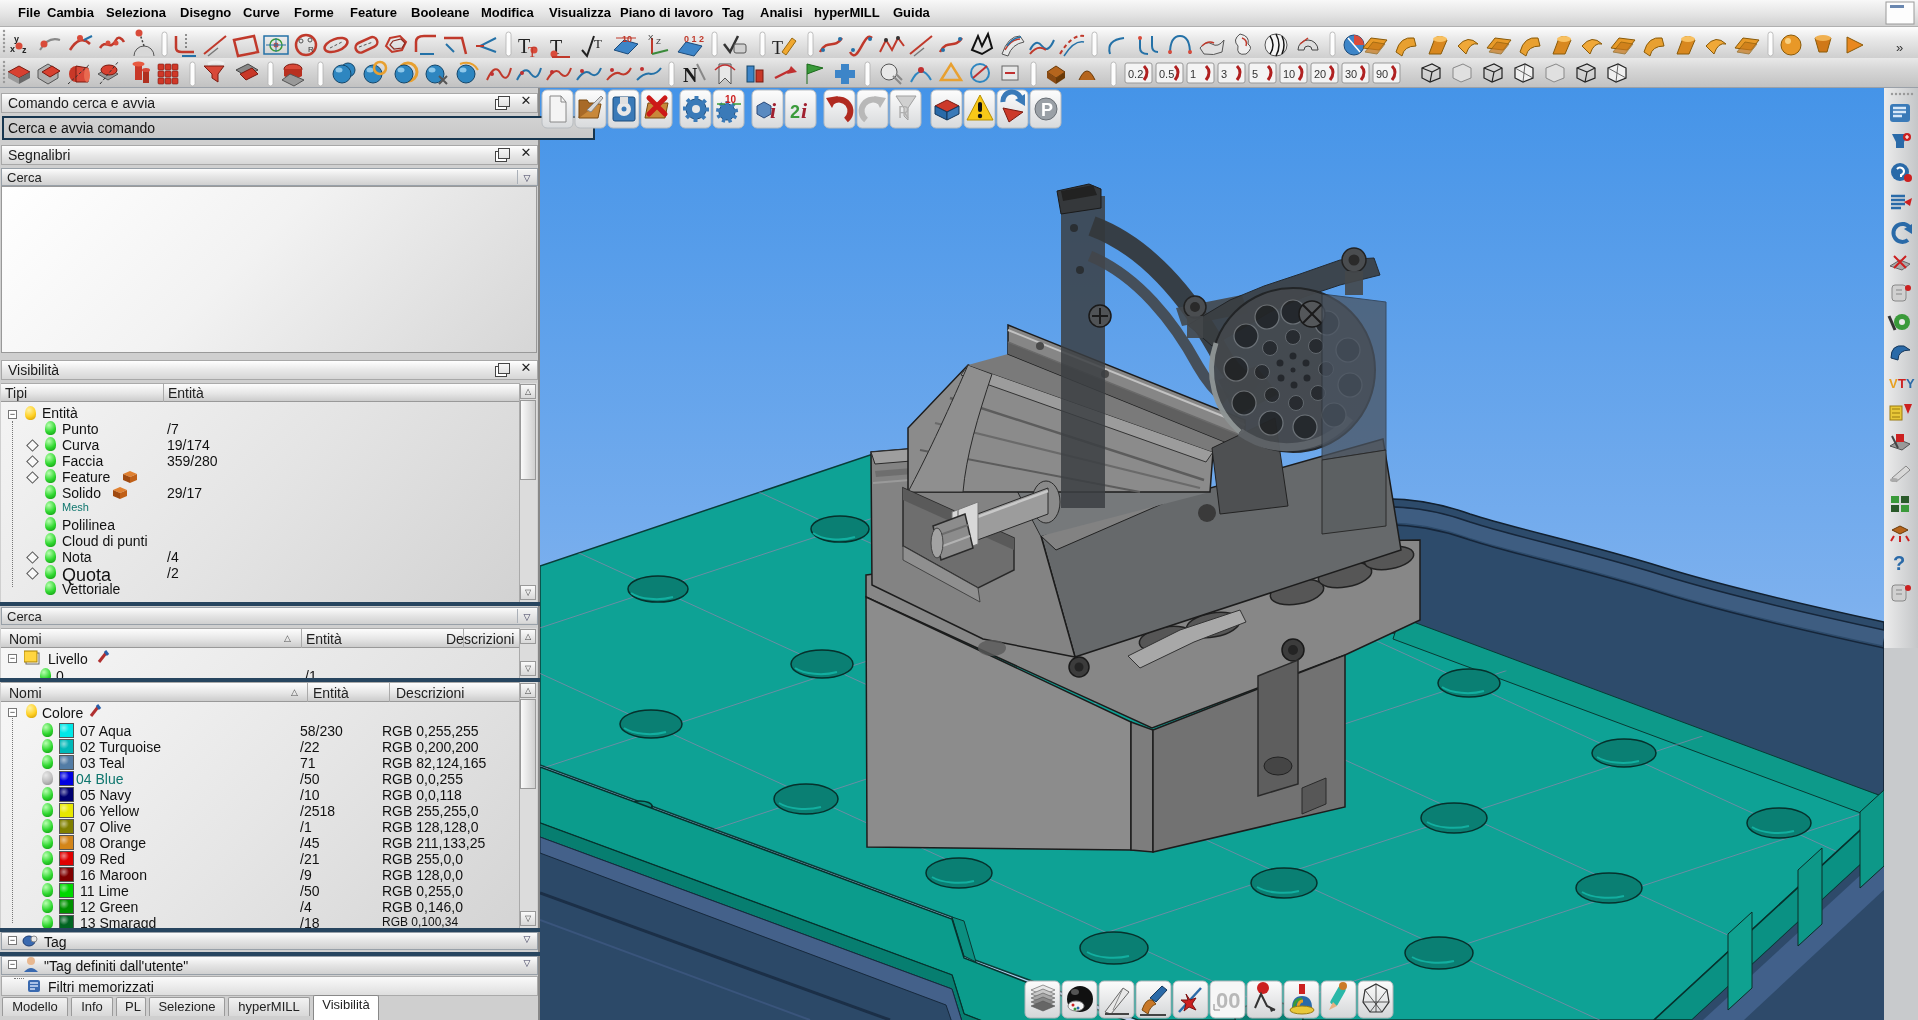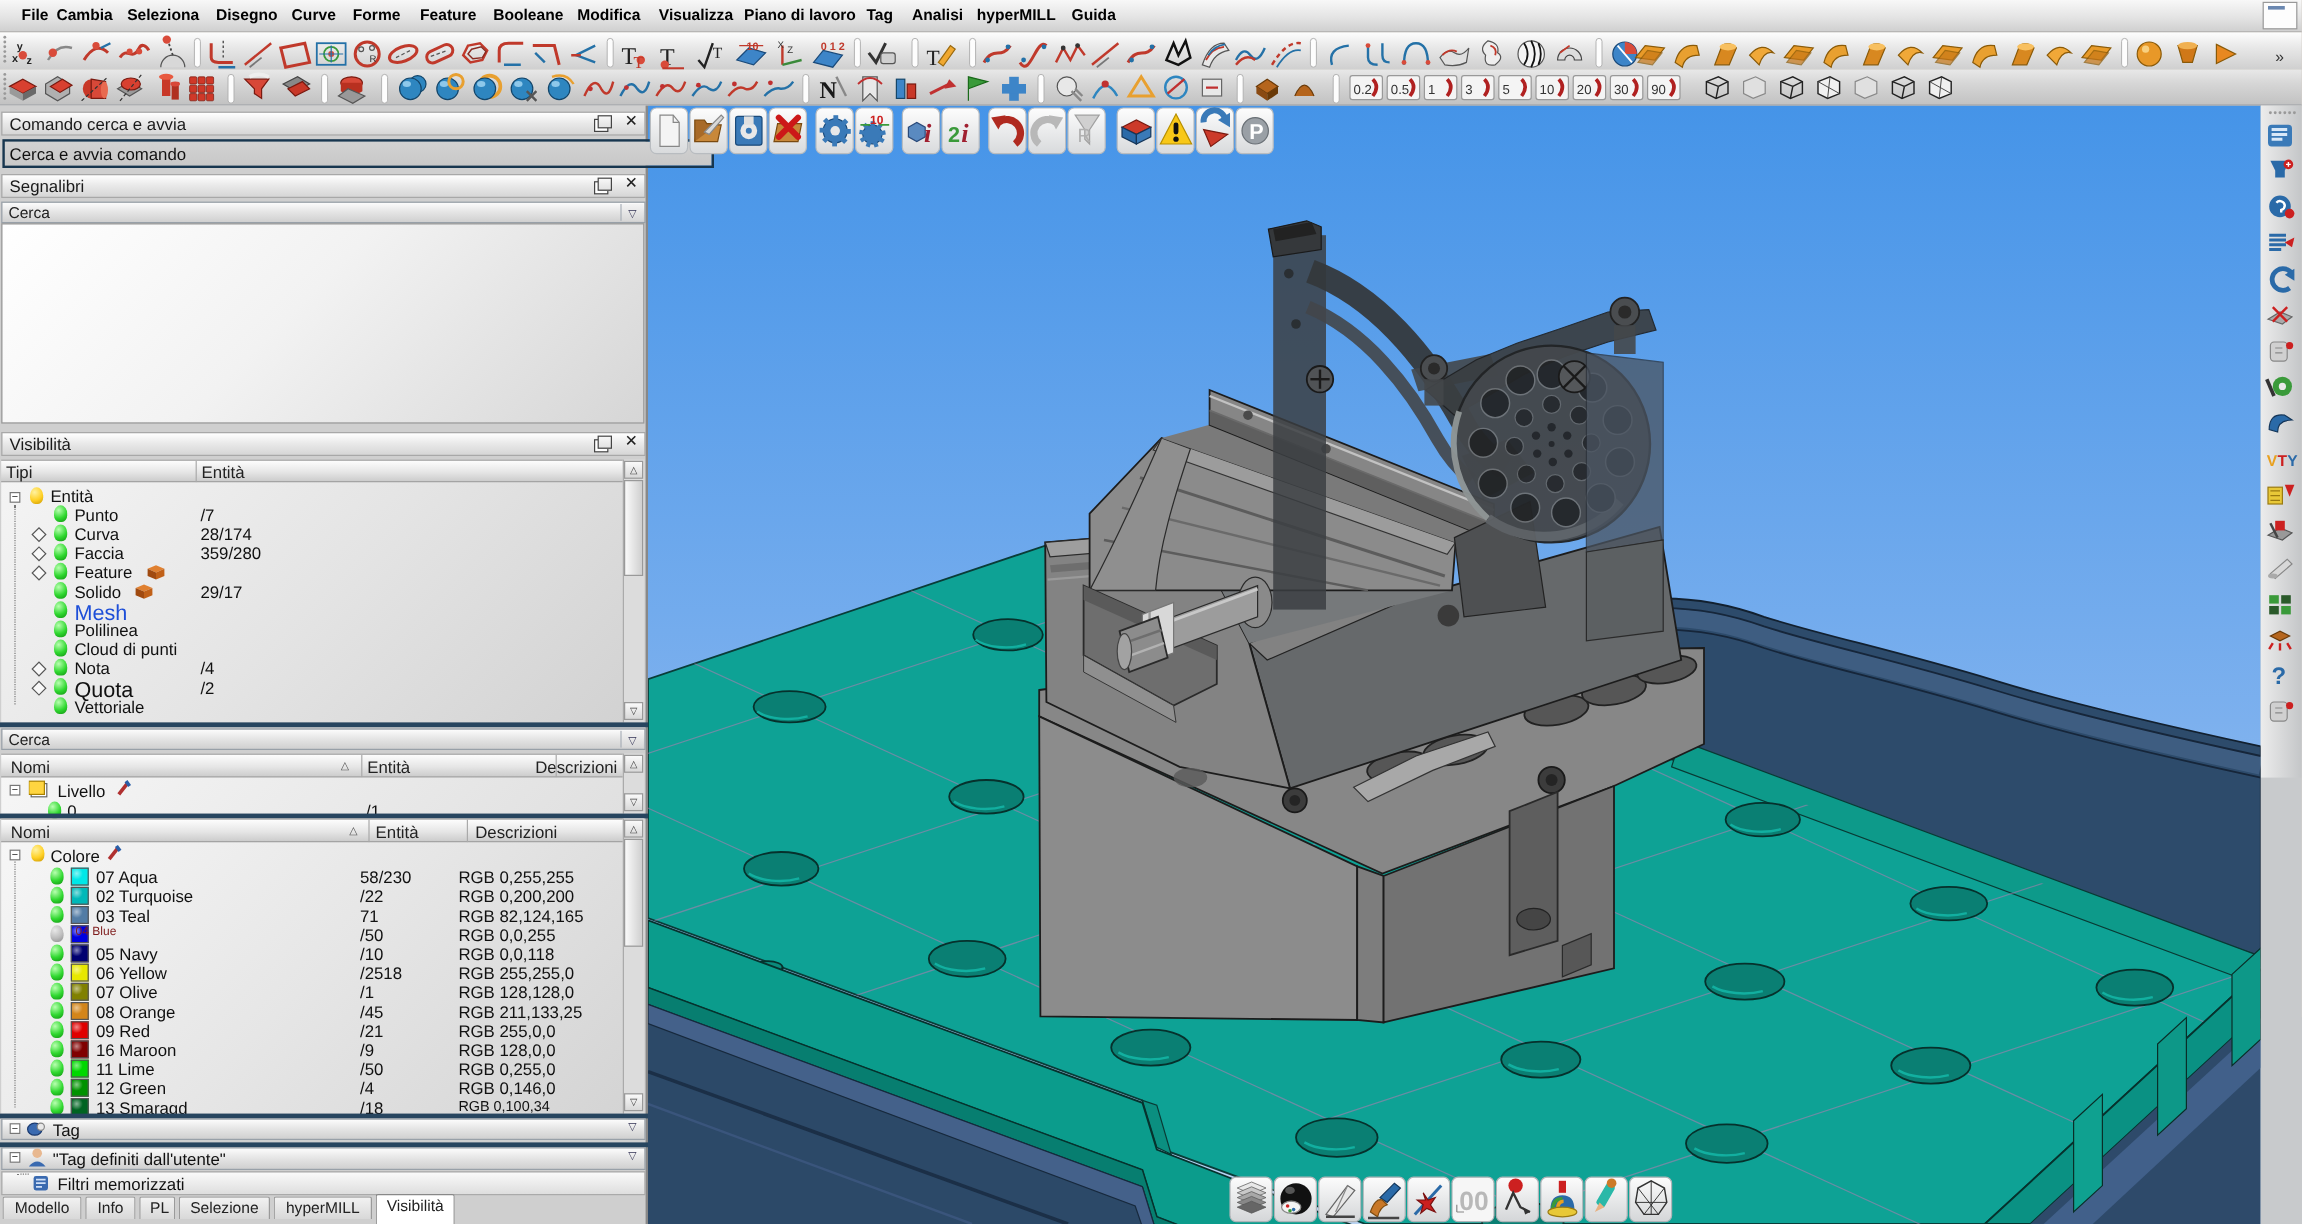--- a/index.html
+++ b/index.html
@@ -595,21 +595,21 @@
 <div class="abs exp" style="left:8px;top:410px">−</div>
 <div class="abs bulb bulby" style="left:25px;top:406px"></div>
 <div class="abs treetxt" style="left:42px;top:405px;font-size:14px;color:#111">Entità</div>
 <div class="abs" style="left:12px;top:421px;width:1px;height:166px;border-left:1px dotted #777"></div>
 <div class="abs bulb " style="left:45px;top:421px"></div>
 <div class="abs treetxt" style="left:62px;top:421px;font-size:14px;color:#111">Punto</div>
 <div class="abs treetxt" style="left:167px;top:421px;font-size:14px;color:#111">/7</div>
 <div class="abs dia" style="left:28px;top:441px"></div>
 <div class="abs bulb " style="left:45px;top:437px"></div>
 <div class="abs treetxt" style="left:62px;top:437px;font-size:14px;color:#111">Curva</div>
-<div class="abs treetxt" style="left:167px;top:437px;font-size:14px;color:#111">28/174</div>
+<div class="abs treetxt" style="left:167px;top:437px;font-size:14px;color:#111">19/174</div>
 <div class="abs dia" style="left:28px;top:457px"></div>
 <div class="abs bulb " style="left:45px;top:453px"></div>
 <div class="abs treetxt" style="left:62px;top:453px;font-size:14px;color:#111">Faccia</div>
 <div class="abs treetxt" style="left:167px;top:453px;font-size:14px;color:#111">359/280</div>
 <div class="abs dia" style="left:28px;top:473px"></div>
 <div class="abs bulb " style="left:45px;top:469px"></div>
 <div class="abs treetxt" style="left:62px;top:469px;font-size:14px;color:#111">Feature</div>
 <svg class="abs" style="left:122px;top:470px" width="16" height="14">
     <polygon points="1,4 8,1 15,4 8,7" fill="#e08030"></polygon>
     <polygon points="1,4 8,7 8,13 1,10" fill="#a04a10"></polygon>
@@ -617,21 +617,21 @@
   </svg>
 <div class="abs bulb " style="left:45px;top:485px"></div>
 <div class="abs treetxt" style="left:62px;top:485px;font-size:14px;color:#111">Solido</div>
 <svg class="abs" style="left:112px;top:486px" width="16" height="14">
     <polygon points="1,4 8,1 15,4 8,7" fill="#e08030"></polygon>
     <polygon points="1,4 8,7 8,13 1,10" fill="#a04a10"></polygon>
     <polygon points="8,7 15,4 15,10 8,13" fill="#c06018"></polygon>
   </svg>
 <div class="abs treetxt" style="left:167px;top:485px;font-size:14px;color:#111">29/17</div>
 <div class="abs bulb " style="left:45px;top:501px"></div>
-<div class="abs treetxt" style="left:62px;top:501px;font-size:18px;color:#1d4ed8">Mesh</div>
+<div class="abs treetxt" style="left:62px;top:501px;font-size:11px;color:#0f766e">Mesh</div>
 <div class="abs bulb " style="left:45px;top:517px"></div>
 <div class="abs treetxt" style="left:62px;top:517px;font-size:14px;color:#111">Polilinea</div>
 <div class="abs bulb " style="left:45px;top:533px"></div>
 <div class="abs treetxt" style="left:62px;top:533px;font-size:14px;color:#111">Cloud di punti</div>
 <div class="abs dia" style="left:28px;top:553px"></div>
 <div class="abs bulb " style="left:45px;top:549px"></div>
 <div class="abs treetxt" style="left:62px;top:549px;font-size:14px;color:#111">Nota</div>
 <div class="abs treetxt" style="left:167px;top:549px;font-size:14px;color:#111">/4</div>
 <div class="abs dia" style="left:28px;top:569px"></div>
 <div class="abs bulb " style="left:45px;top:565px"></div>
@@ -698,21 +698,21 @@
 <div class="abs treetxt" style="left:80px;top:739px;font-size:14px;color:#111">02 Turquoise</div>
 <div class="abs treetxt" style="left:300px;top:739px;font-size:14px;color:#111">/22</div>
 <div class="abs treetxt" style="left:382px;top:739px;font-size:14px;color:#111">RGB 0,200,200</div>
 <div class="abs bulb " style="left:42px;top:755px"></div>
 <div class="abs sw" style="left:59px;top:755px;background:radial-gradient(circle at 30% 30%,#ffffff88,transparent 40%),#527ca5"></div>
 <div class="abs treetxt" style="left:80px;top:755px;font-size:14px;color:#111">03 Teal</div>
 <div class="abs treetxt" style="left:300px;top:755px;font-size:14px;color:#111">71</div>
 <div class="abs treetxt" style="left:382px;top:755px;font-size:14px;color:#111">RGB 82,124,165</div>
 <div class="abs bulb bulbg" style="left:42px;top:771px"></div>
 <div class="abs sw" style="left:59px;top:771px;background:radial-gradient(circle at 30% 30%,#ffffff88,transparent 40%),#0000e0"></div>
-<div class="abs treetxt" style="left:63px;top:771px;font-size:10px;color:#7f1d1d">04 Blue</div>
+<div class="abs treetxt" style="left:76px;top:771px;font-size:14px;color:#0f766e">04 Blue</div>
 <div class="abs treetxt" style="left:300px;top:771px;font-size:14px;color:#111">/50</div>
 <div class="abs treetxt" style="left:382px;top:771px;font-size:14px;color:#111">RGB 0,0,255</div>
 <div class="abs bulb " style="left:42px;top:787px"></div>
 <div class="abs sw" style="left:59px;top:787px;background:radial-gradient(circle at 30% 30%,#ffffff88,transparent 40%),#000070"></div>
 <div class="abs treetxt" style="left:80px;top:787px;font-size:14px;color:#111">05 Navy</div>
 <div class="abs treetxt" style="left:300px;top:787px;font-size:14px;color:#111">/10</div>
 <div class="abs treetxt" style="left:382px;top:787px;font-size:14px;color:#111">RGB 0,0,118</div>
 <div class="abs bulb " style="left:42px;top:803px"></div>
 <div class="abs sw" style="left:59px;top:803px;background:radial-gradient(circle at 30% 30%,#ffffff88,transparent 40%),#e8e800"></div>
 <div class="abs treetxt" style="left:80px;top:803px;font-size:14px;color:#111">06 Yellow</div>

